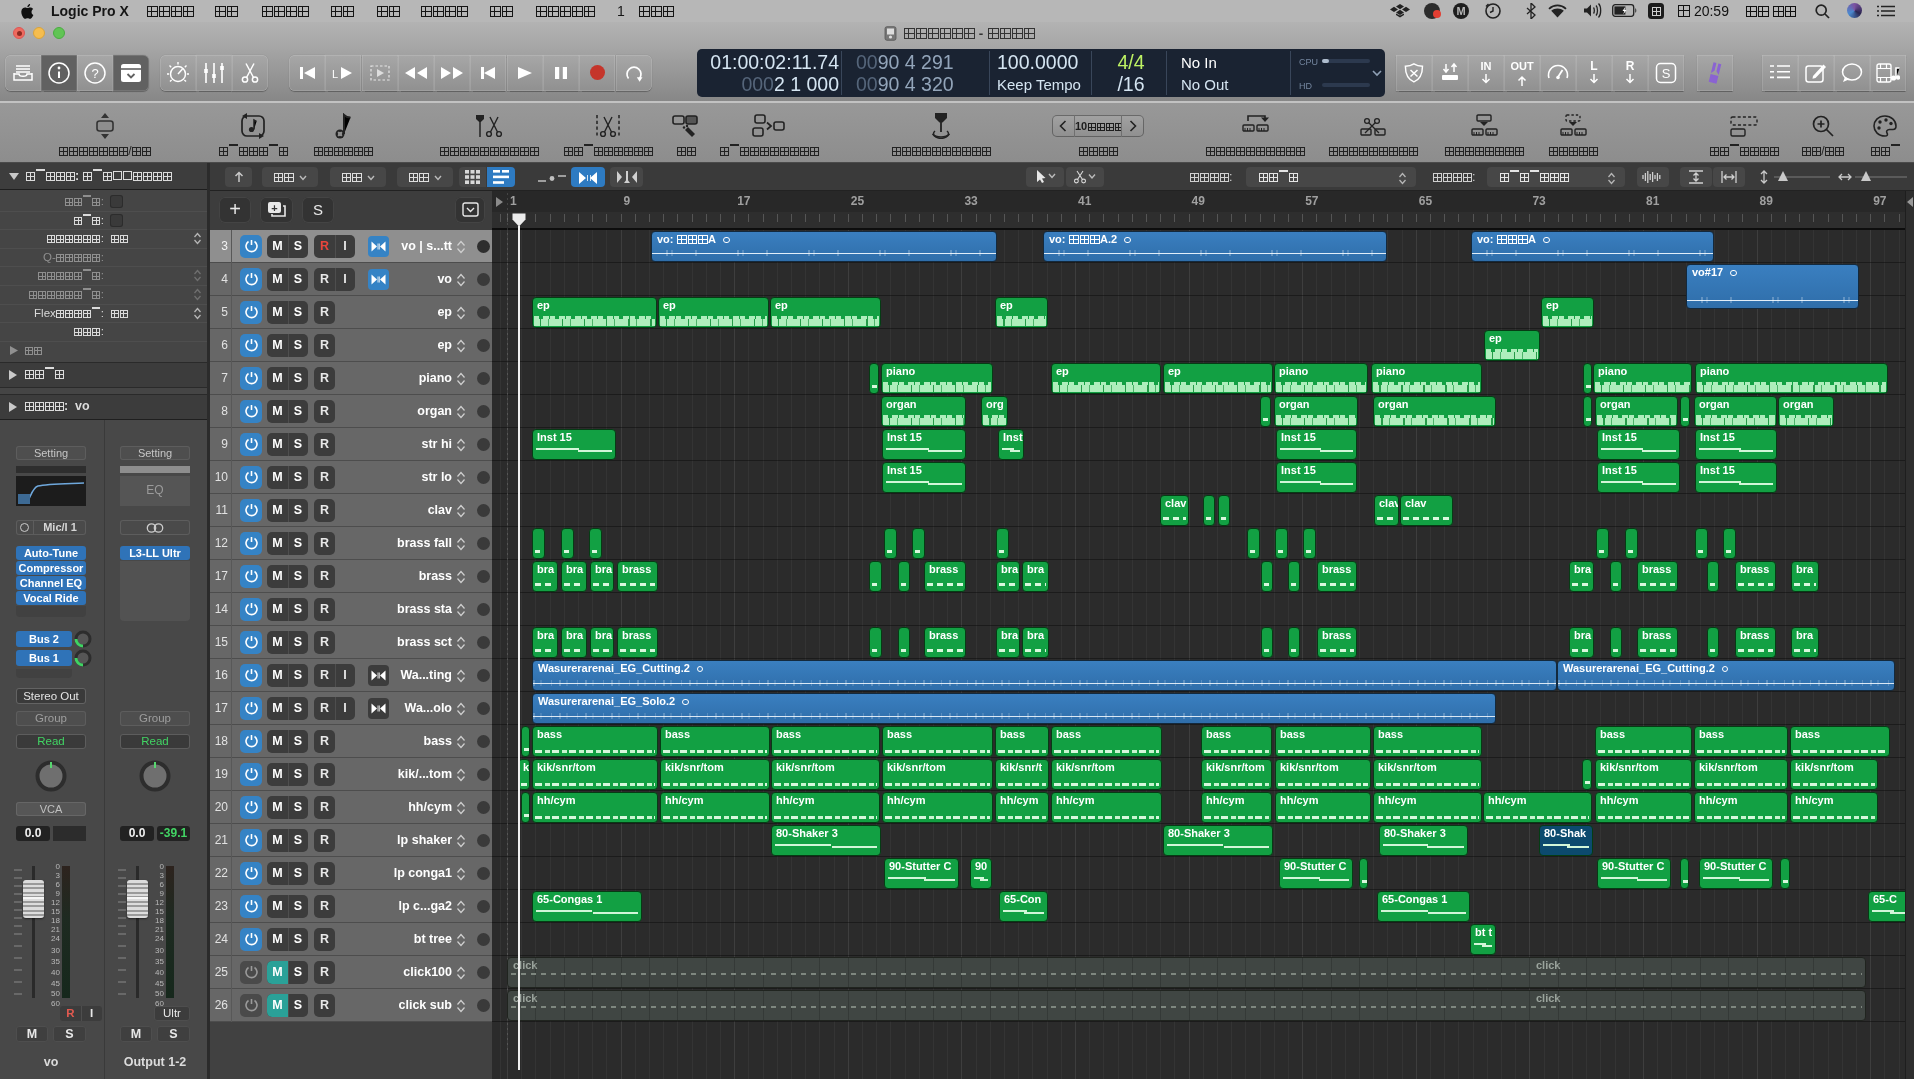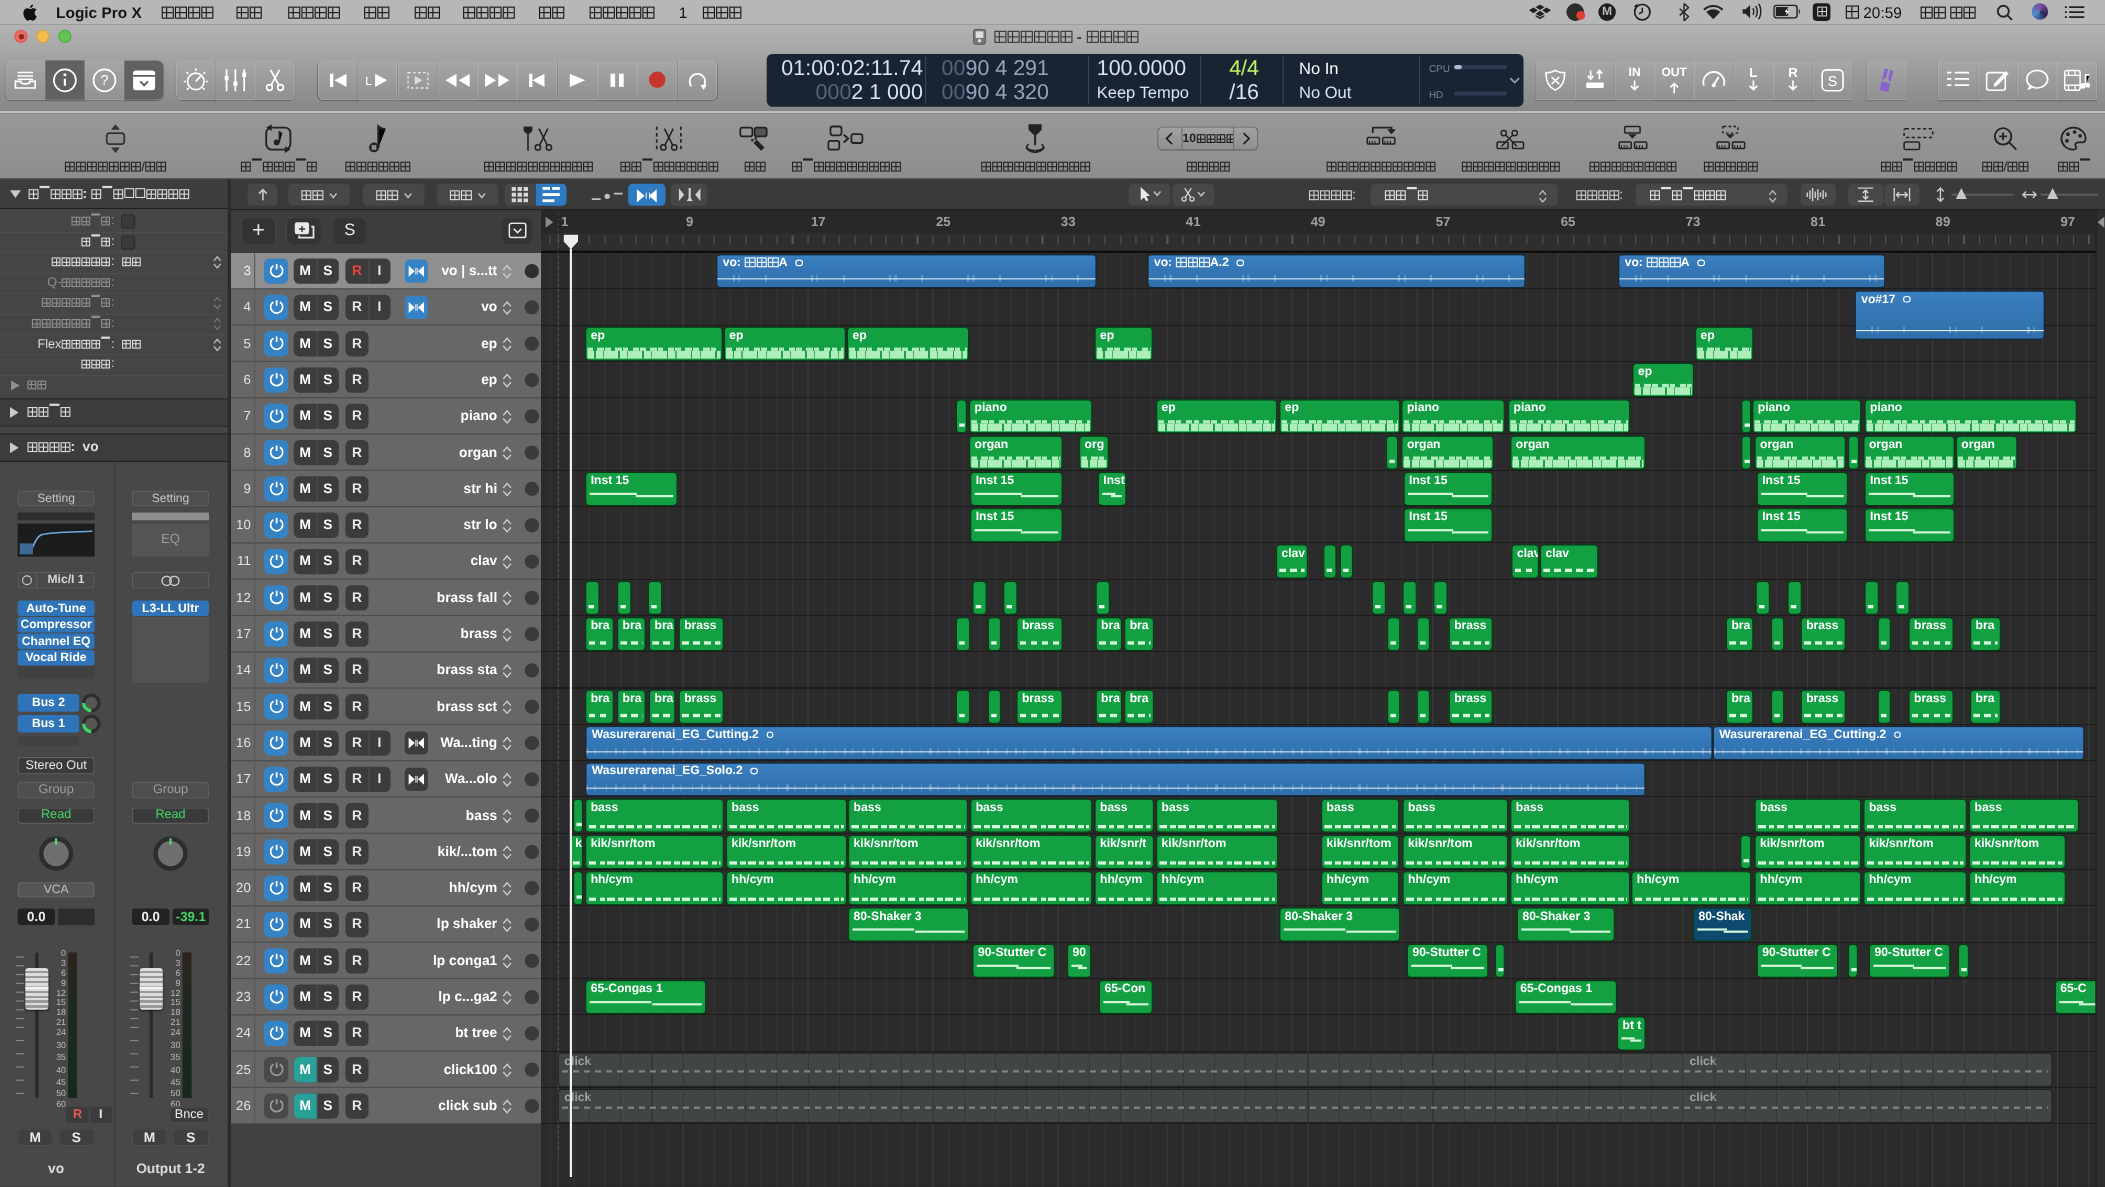--- a/index.html
+++ b/index.html
@@ -555,21 +555,21 @@
 <div class="ab" style="left:150px;top:925px;width:14px;font-size:8px;color:#b9b9b9;text-align:right">21</div>
 <div class="ab" style="left:150px;top:934px;width:14px;font-size:8px;color:#b9b9b9;text-align:right">24</div>
 <div class="ab" style="left:150px;top:946px;width:14px;font-size:8px;color:#b9b9b9;text-align:right">30</div>
 <div class="ab" style="left:150px;top:957px;width:14px;font-size:8px;color:#b9b9b9;text-align:right">35</div>
 <div class="ab" style="left:150px;top:968px;width:14px;font-size:8px;color:#b9b9b9;text-align:right">40</div>
 <div class="ab" style="left:150px;top:979px;width:14px;font-size:8px;color:#b9b9b9;text-align:right">45</div>
 <div class="ab" style="left:150px;top:989px;width:14px;font-size:8px;color:#b9b9b9;text-align:right">50</div>
 <div class="ab" style="left:150px;top:999px;width:14px;font-size:8px;color:#b9b9b9;text-align:right">60</div>
 <div class="ab" style="left:166px;top:866px;width:8px;height:132px;background:#1e1e1e"></div>
 <div class="ab" style="left:166px;top:866px;width:8px;height:132px;background:linear-gradient(180deg,rgba(60,40,30,0.5),rgba(30,50,35,0.6) 40%,#16281c)"></div>
-<div class="ab" style="left:154px;top:1006px;width:36px;height:15px;background:#3c3c3c;box-shadow:inset 0 0 0 1px #4e4e4e;border-radius:3px;color:#e8e8e8;font-size:11.5px;font-weight:normal;text-align:center;line-height:15px;white-space:nowrap;overflow:hidden">Bnce</div>
+<div class="ab" style="left:154px;top:1006px;width:36px;height:15px;background:#3c3c3c;box-shadow:inset 0 0 0 1px #4e4e4e;border-radius:3px;color:#e8e8e8;font-size:11.5px;font-weight:normal;text-align:center;line-height:15px;white-space:nowrap;overflow:hidden">Ultr</div>
 <div class="ab" style="left:120px;top:1026px;width:32px;height:16px;background:#3f3f3f;box-shadow:inset 0 0 0 1px #4e4e4e;border-radius:3px;color:#e8e8e8;font-size:12.5px;font-weight:bold;text-align:center;line-height:16px;white-space:nowrap;overflow:hidden">M</div>
 <div class="ab" style="left:157px;top:1026px;width:33px;height:16px;background:#3f3f3f;box-shadow:inset 0 0 0 1px #4e4e4e;border-radius:3px;color:#e8e8e8;font-size:12.5px;font-weight:bold;text-align:center;line-height:16px;white-space:nowrap;overflow:hidden">S</div>
 <div class="ab" style="left:110px;top:1055px;width:90px;text-align:center;font-size:12.5px;font-weight:bold;color:#dcdcdc">Output 1-2</div>
 <div class="ab" style="left:210px;top:163px;width:1704px;height:28px;background:#3a3a3a;border-bottom:1px solid #222"></div>
 <div class="ab" style="left:225px;top:167px;width:27px;height:20px;background:#474747;border-radius:4px;text-align:center;color:#dedede;font-size:12px;line-height:20px;white-space:nowrap"><svg width="12" height="13" style="margin-top:3px">
       <path d="M6 12 L6 3 M2.5 6 L6 2.5 L9.5 6" stroke="#c9c9c9" stroke-width="1.5" fill="none"></path>
     </svg></div>
 <div class="ab" style="left:262px;top:167px;width:56px;height:20px;background:#474747;border-radius:4px;text-align:center;color:#dedede;font-size:12px;line-height:20px;white-space:nowrap"><i class="j"></i><i class="j"></i><svg width="8" height="6" style="margin-left:5px">
       <path d="M1 1 L4 4.5 L7 1" stroke="#bbb" stroke-width="1.4" fill="none"></path>
     </svg></div>

